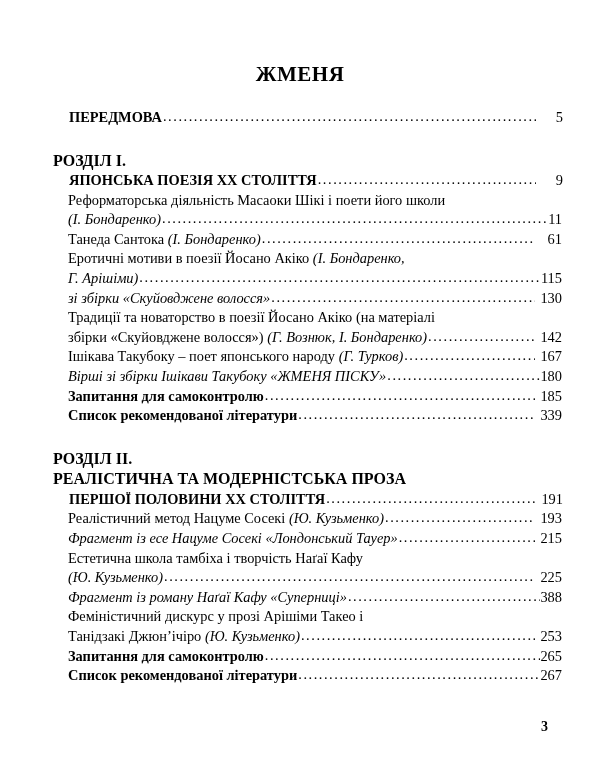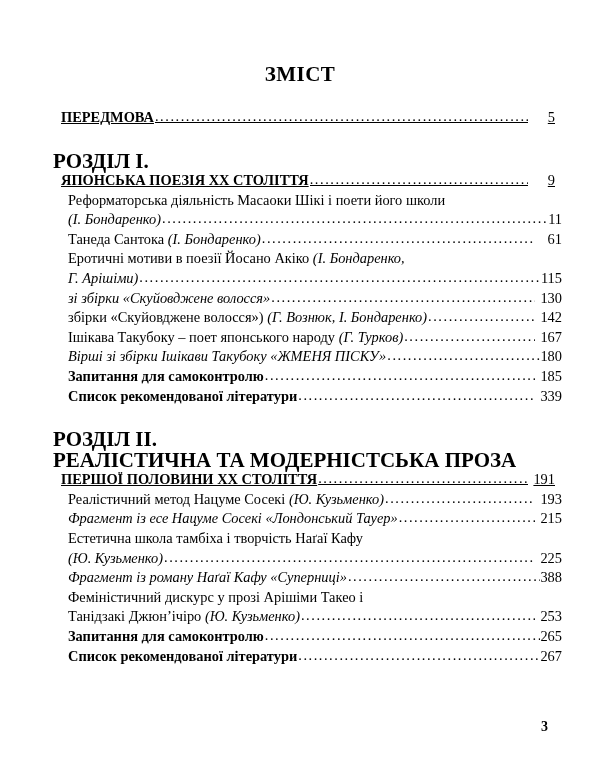--- a/index.html
+++ b/index.html
@@ -90,46 +90,46 @@
     font-size: 14.4px;
     line-height: 19.6px;
     white-space: nowrap;
   }
 
   
   .b  { font-weight: bold; }
   .i  { font-style: italic; }
 
   
-  .lvl0 { margin-left: 8px; text-decoration: underline; }
+  .lvl0 { margin-left: 16px; }
   .lvl1 { margin-left: 15px; }
 
   
   .part-line {
     font-weight: bold;
-    font-size: 21px;
+    font-size: 16px;
     line-height: 20.5px;
     white-space: nowrap;
   }
 
   
   .folio {
     position: absolute;
     right: 52px;
     bottom: 40px;
     font-size: 14px;
     font-weight: bold;
   }
 </style>
 </head>
 <body>
 
 <div class="page">
 
-  <div class="doc-title">ЗМІСТ</div>
+  <div class="doc-title">ЖМЕНЯ</div>
 
   <div class="toc">
 
     <div class="lrow lvl0">
       <span class="label b">ПЕРЕДМОВА</span>
       <span class="leader"></span>
       <span class="pnum">5</span>
     </div>
 
     <div class="gap-lg"></div>
@@ -170,20 +170,21 @@
 
       <div>
         <div class="lrow lvl1">
           <span class="label i">зі збірки «Скуйовджене волосся»</span>
           <span class="leader"></span>
           <span class="pnum">130</span>
         </div>
       </div>
 
       <div>
+        <div class="plain lvl1">Традиції та новаторство в поезії Йосано Акіко (на матеріалі</div>
         <div class="lrow lvl1">
           <span class="label"><span>збірки «Скуйовджене волосся») </span><span class="i">(Г. Вознюк, І. Бондаренко)</span></span>
           <span class="leader"></span>
           <span class="pnum">142</span>
         </div>
       </div>
 
       <div class="lrow lvl1">
         <span class="label"><span>Ішікава Такубоку – поет японського народу </span><span class="i">(Г. Турков)</span></span>
         <span class="leader"></span>

